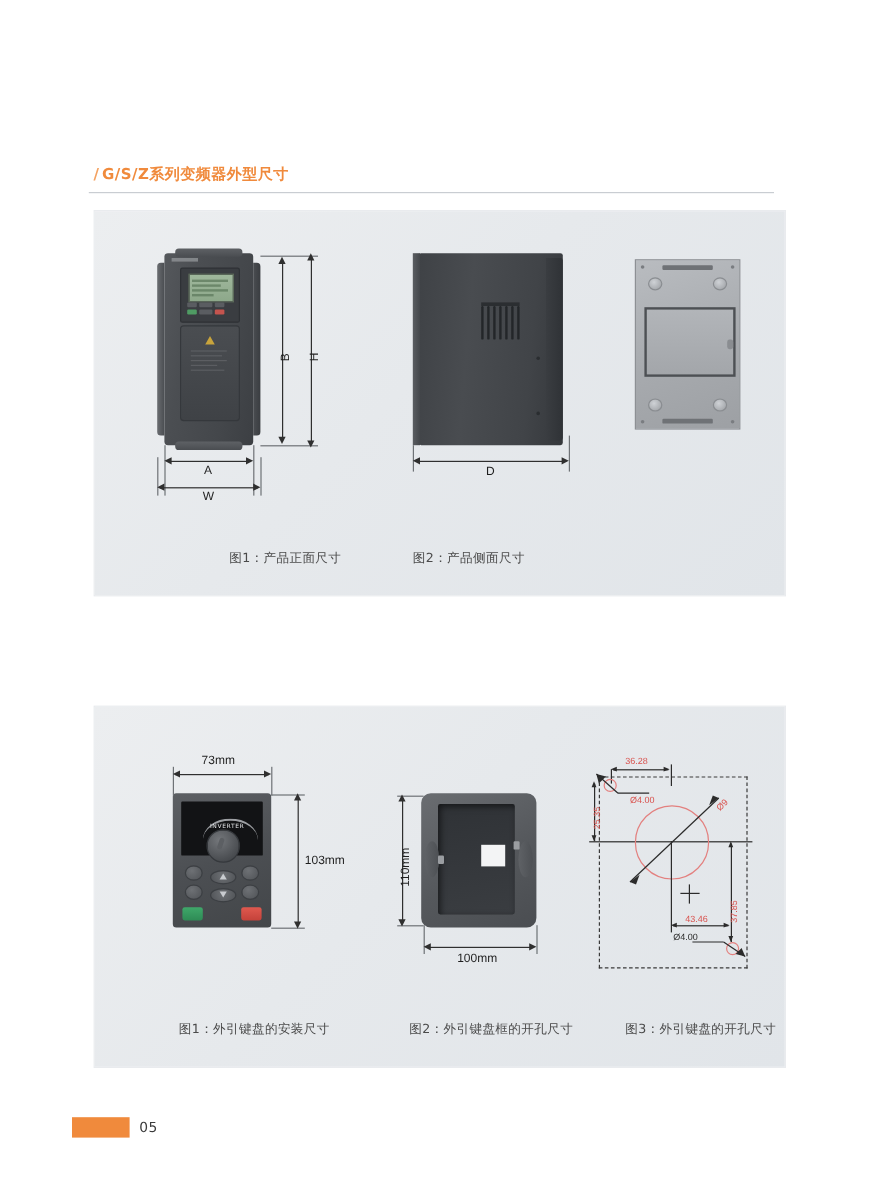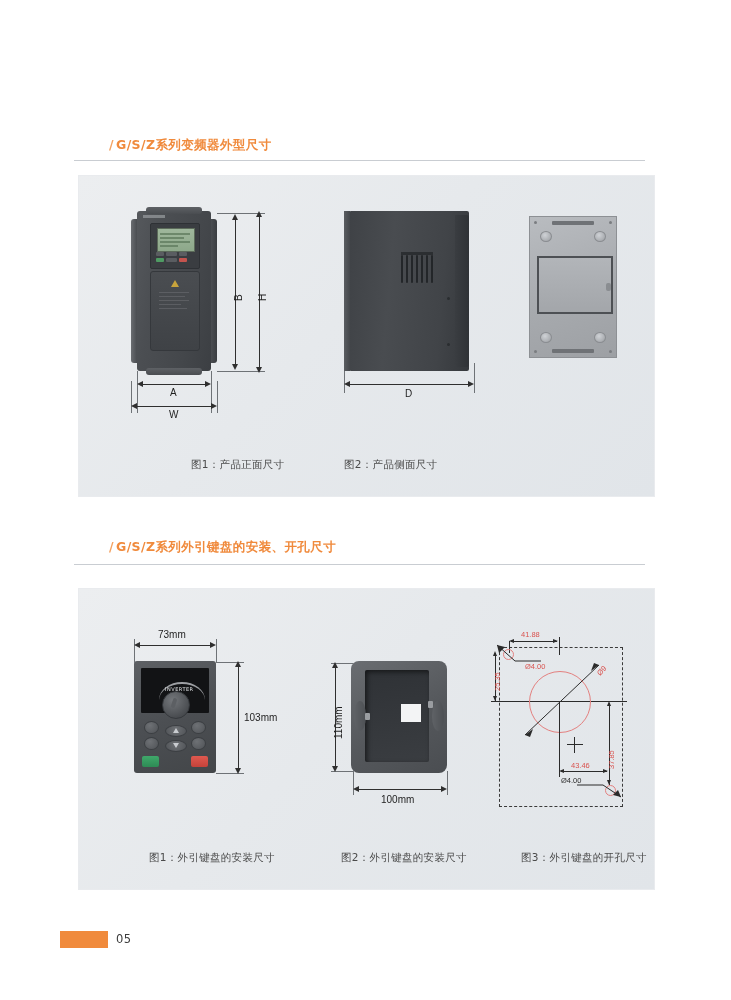--- a/index.html
+++ b/index.html
@@ -4,21 +4,21 @@
 <style>
   html,body{margin:0;padding:0;}
   body{
     width:731px;height:1000px;background:#ffffff;
     font-family:"DejaVu Sans","Liberation Sans",sans-serif;
     position:relative;overflow:hidden;
   }
   .page{position:absolute;inset:0;}
 
   
-  .section{position:absolute;left:0;right:12px;padding-left:31px;}
+  .section{position:absolute;left:0;right:12px;}
   .sec-title{
     font-size:12.5px;font-weight:bold;color:#f08a3c;letter-spacing:.4px;
     padding-left:78px;line-height:18px;white-space:nowrap;
   }
   .sec-title .slash{color:#f4a261;font-weight:bold;margin-right:2px;}
   .sec-rule{
     position:absolute;left:74px;right:74px;height:1px;background:#c9cdd2;
   }
 
   
@@ -345,30 +345,24 @@
         <div class="back-dot" style="right:4px;bottom:4px;"></div>
         <div class="back-window"></div>
         <div class="back-dot" style="right:5px;top:66px;width:5px;height:8px;border-radius:2px;background:#8a8d91;"></div>
       </div>
     </div>
 
     <div class="caption" style="left:72px;top:282px;padding-left:40px;">图1：产品正面尺寸</div>
     <div class="caption" style="left:265px;top:282px;">图2：产品侧面尺寸</div>
   </div>
 
-  <div class="section" style="top:538px;">
-    <div class="sec-title">
-      <span class="slash">/</span><span>G/S/Z系列外引键盘的安装、开孔尺寸</span>
-    </div>
-    <div class="sec-rule" style="top:26px;"></div>
-  </div>
 
   <div class="panel" style="top:588px;height:300px;">
 
-    <div class="fig" style="left:15px;top:30px;width:200px;height:230px;">
+    <div class="fig" style="left:25px;top:30px;width:200px;height:230px;">
       <div class="kp" style="left:40px;top:42px;">
         <div class="kp-screen">
           <div class="kp-dial-arc"></div>
           <div class="kp-brand">INVERTER</div>
         </div>
         <div class="kp-knob"></div>
         <div class="kp-btn" style="left:10px;top:60px;"></div>
         <div class="kp-btn" style="right:10px;top:60px;"></div>
         <div class="kp-btn" style="left:10px;top:76px;"></div>
         <div class="kp-btn" style="right:10px;top:76px;"></div>
@@ -438,21 +432,21 @@
         <polygon points="8,78 16,72 13,80" fill="#2b2b2b"></polygon>
         <polygon points="82,8 74,14 77,6" fill="#2b2b2b"></polygon>
       </svg>
       <div class="td-lbl vert" style="left:108px;top:62px;transform:rotate(-45deg);transform-origin:left top;">Ø9</div>
 
       <div class="td-line" style="left:22px;top:32px;width:1px;height:12px;"></div>
       <div class="td-line" style="left:72px;top:28px;width:1px;height:18px;"></div>
       <div class="td-line" style="left:24px;top:32px;width:46px;height:1px;"></div>
       <div class="td-arrowl" style="left:22px;top:29.5px;"></div>
       <div class="td-arrowr" style="left:66px;top:29.5px;"></div>
-      <div class="td-lbl" style="left:34px;top:21px;">41.88</div>
+      <div class="td-lbl" style="left:34px;top:21px;">36.28</div>
 
       <div class="td-line" style="left:8px;top:44px;width:1px;height:48px;"></div>
       <div class="td-arrowu" style="left:5.5px;top:42px;"></div>
       <div class="td-arrowd" style="left:5.5px;top:87px;"></div>
       <div class="td-lbl vert" style="left:6px;top:82px;">25.35</div>
 
       <div class="td-circle" style="left:16px;top:40px;width:9px;height:9px;"></div>
       <svg style="position:absolute;left:8px;top:34px;width:50px;height:28px;">
         <line x1="2" y1="2" x2="20" y2="18" stroke="#2b2b2b" stroke-width="1"></line>
         <line x1="20" y1="18" x2="46" y2="18" stroke="#2b2b2b" stroke-width="1"></line>
@@ -479,20 +473,20 @@
       <div class="td-circle" style="left:118px;top:176px;width:9px;height:9px;"></div>
       <svg style="position:absolute;left:88px;top:170px;width:52px;height:24px;">
         <line x1="2" y1="6" x2="28" y2="6" stroke="#2b2b2b" stroke-width="1"></line>
         <line x1="28" y1="6" x2="46" y2="18" stroke="#2b2b2b" stroke-width="1"></line>
         <polygon points="46,18 38,16 43,11" fill="#2b2b2b"></polygon>
       </svg>
       <div class="td-lbl dark" style="left:74px;top:167px;">Ø4.00</div>
     </div>
 
     <div class="caption" style="left:70px;top:262px;">图1：外引键盘的安装尺寸</div>
-    <div class="caption" style="left:262px;top:262px;">图2：外引键盘的安装尺寸</div>
+    <div class="caption" style="left:262px;top:262px;">图2：外引键盘框的开孔尺寸</div>
     <div class="caption" style="left:442px;top:262px;">图3：外引键盘的开孔尺寸</div>
   </div>
 
   <div class="footer-bar"></div>
   <div class="footer-num">05</div>
 
 </div>
 
 </body></html>

